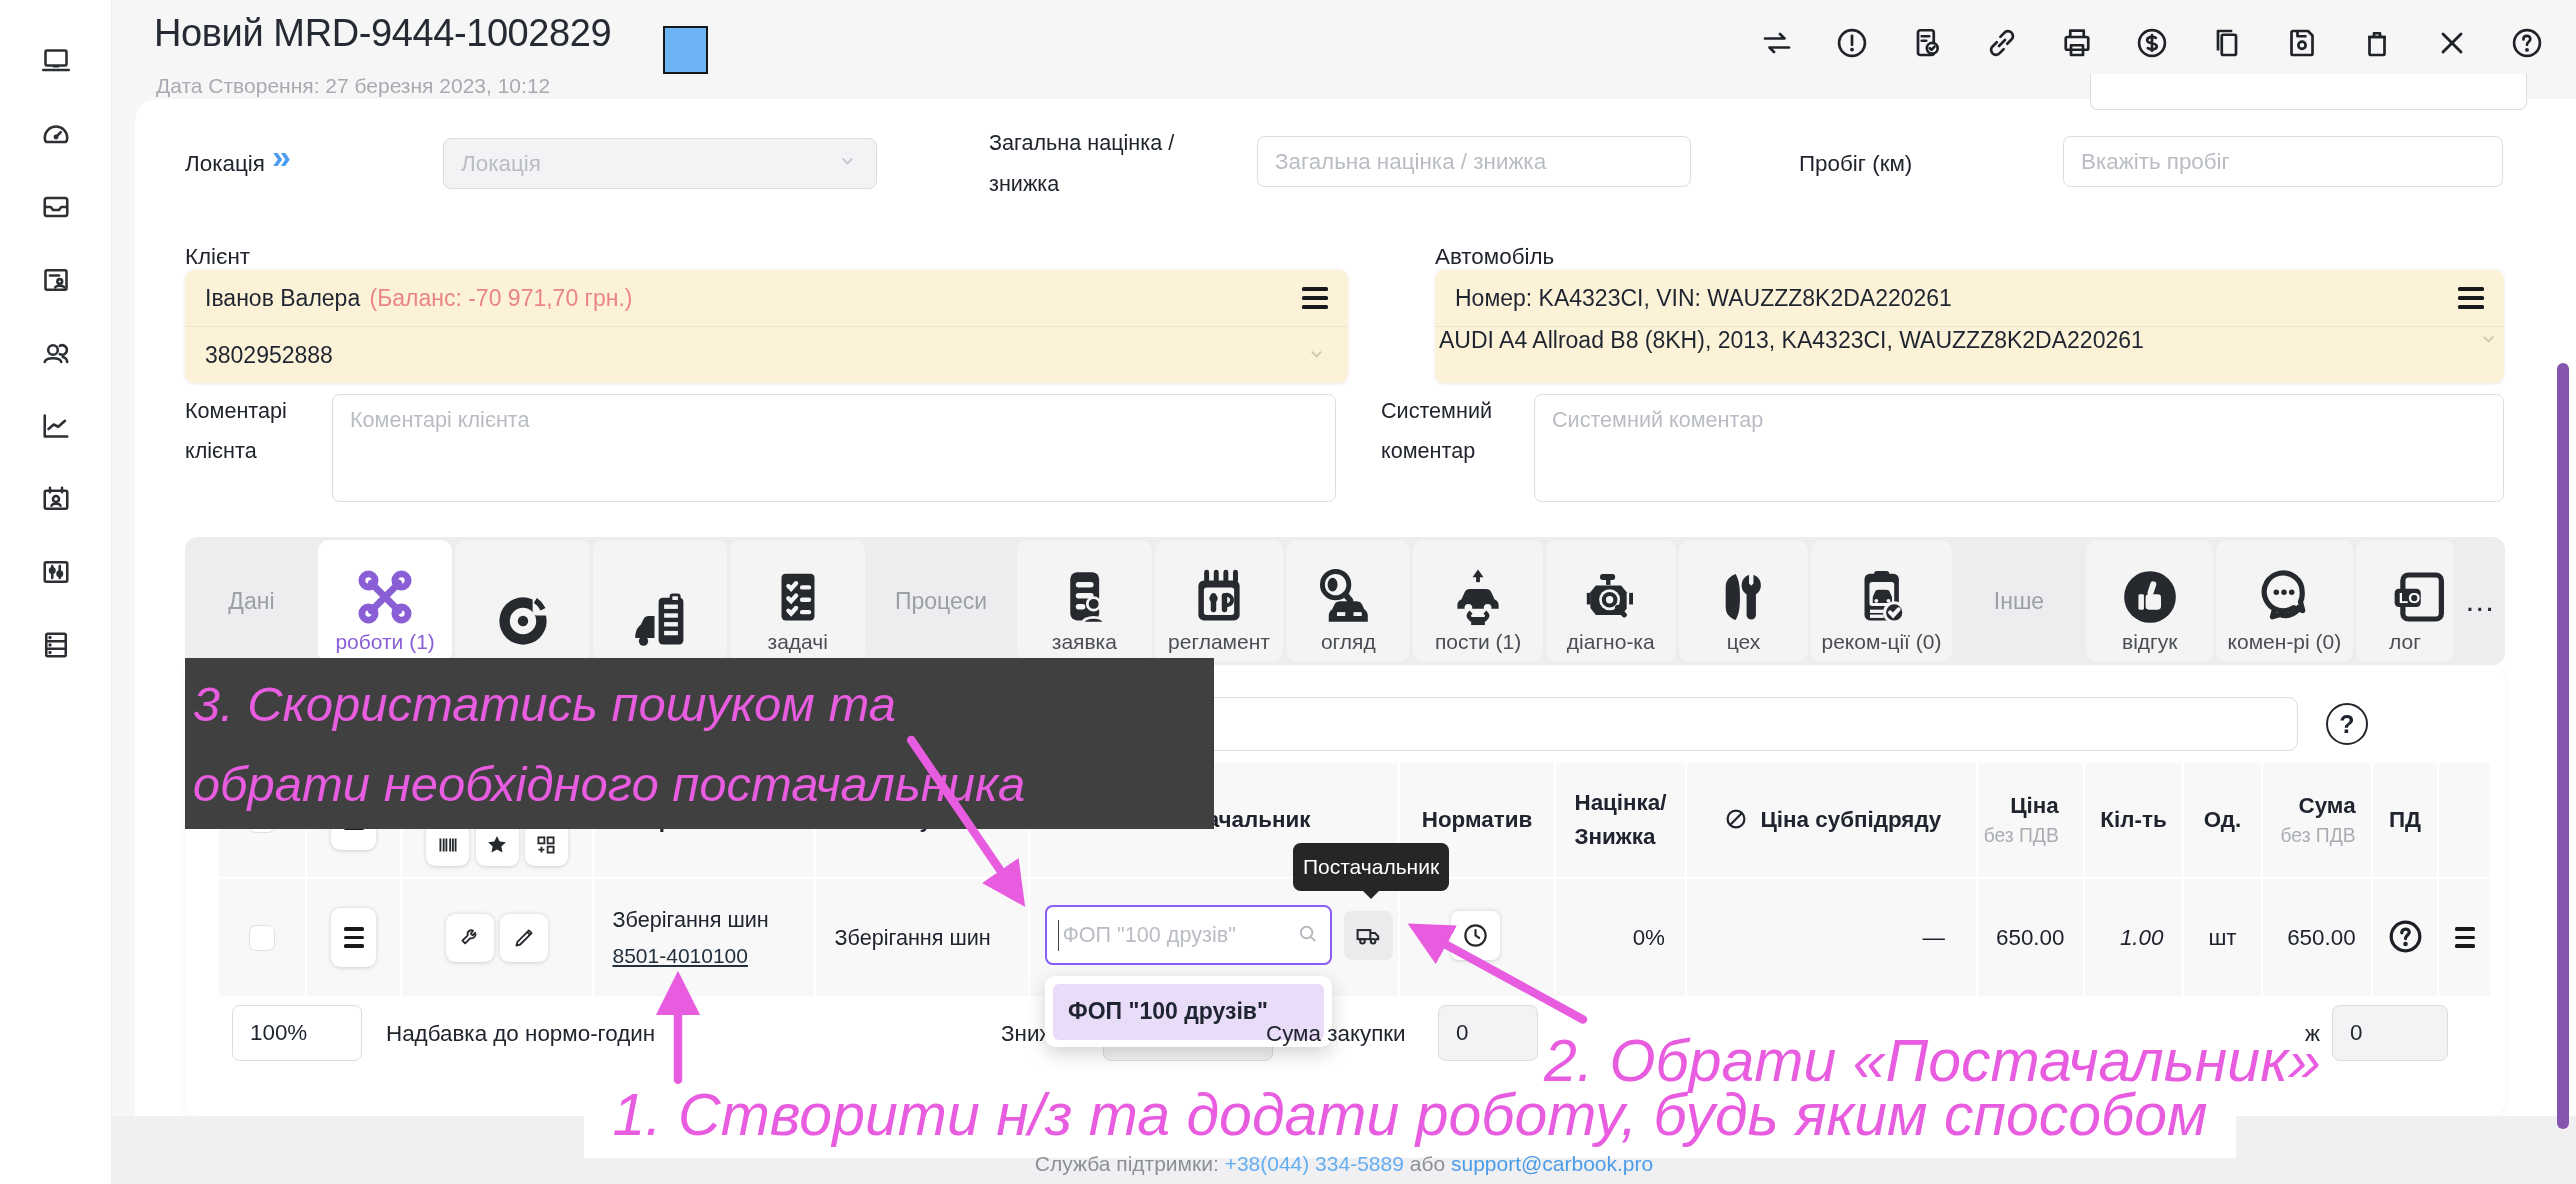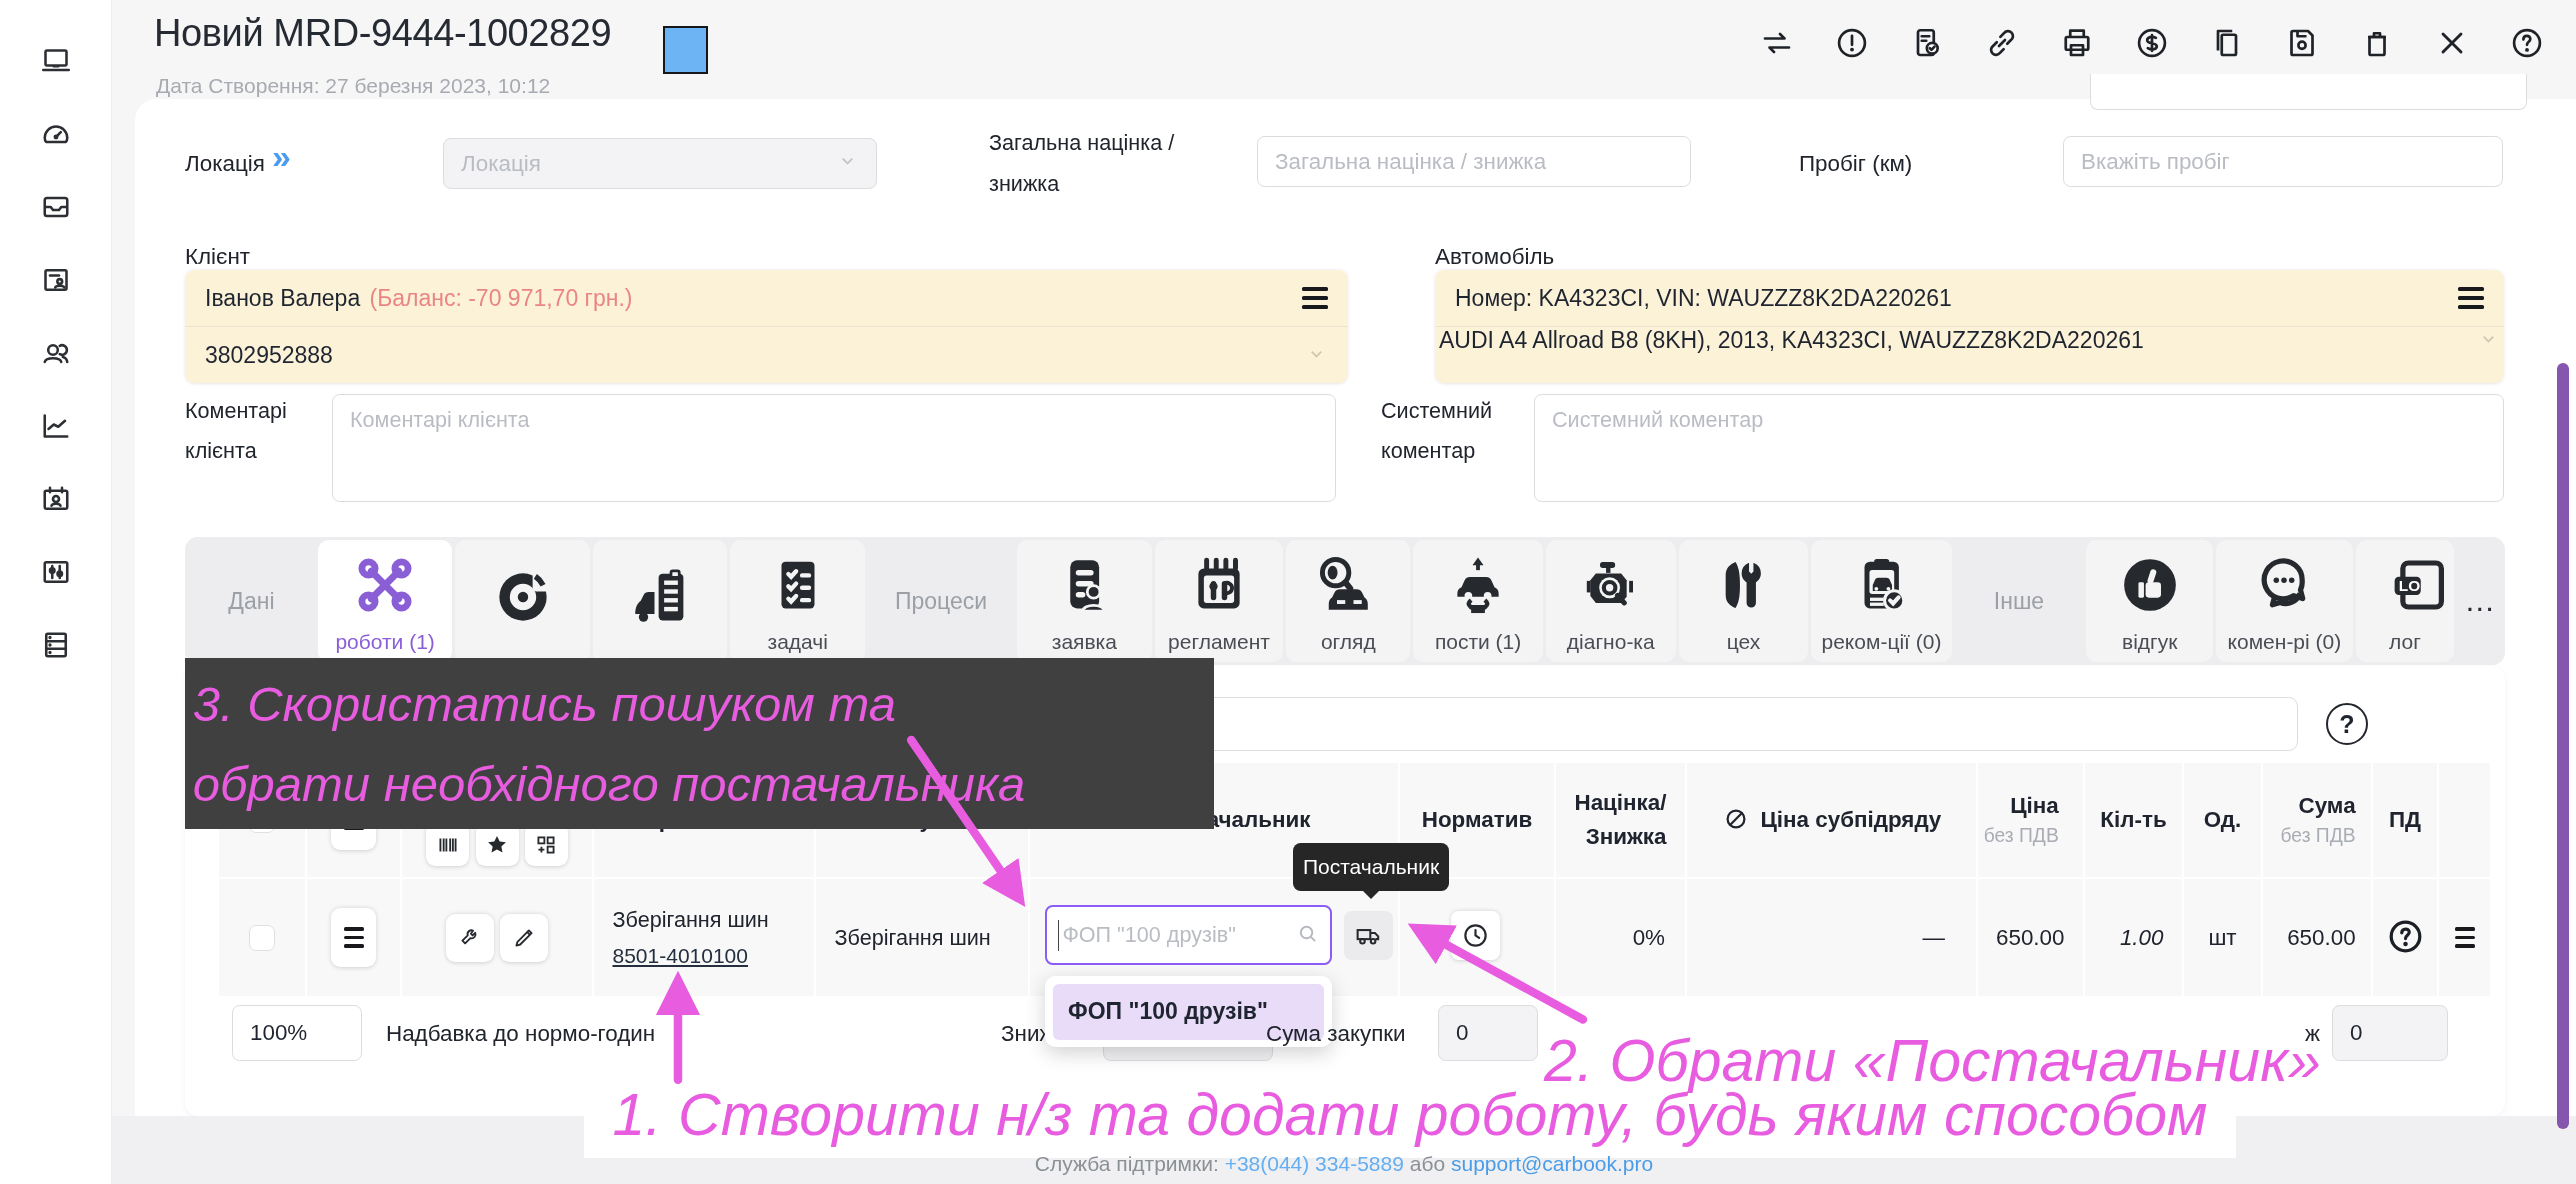--- a/index.html
+++ b/index.html
@@ -36,21 +36,21 @@
   #actions .act { width:36px; height:36px; display:flex; align-items:center; justify-content:center; cursor:pointer; }
   
   #tabstrip {
     position:absolute; left:185px; top:537px; width:2320px; height:128px;
     background:#ededef; border-radius:12.4px; display:flex; gap:3.1px; padding:3.1px; z-index:2;
   }
   .tile {
     height:122px; border-radius:10.8px; background:#f4f4f5; display:flex; flex-direction:column;
     align-items:center; justify-content:flex-end; padding-bottom:7.7px; overflow:hidden; cursor:pointer;
   }
-  .tile .ticon { flex:1; display:flex; align-items:center; justify-content:center; }
+  .tile .ticon { flex:1; display:flex; align-items:flex-end; justify-content:center; }
   .tile .tlabel { font-size:21px; color:#4a4e54; white-space:nowrap; }
   .tile.group { background:transparent; justify-content:center; padding-bottom:0; }
   .tile.group .tlabel { font-size:23px; color:#9ba0a6; }
   .tile.active { background:#fff; }
   .tile.active .tlabel { color:#8a5fd6; }
   
   #tbl { position:absolute; left:219px; top:763px; display:flex; z-index:3; border-radius:9.3px; }
   .tcol { }
   .tcol + .tcol { border-left:2.3px solid #fff; }
   .th { height:116px; background:#f8f8f9; border-bottom:2.3px solid #fff; display:flex; align-items:center; }
@@ -640,21 +640,21 @@
     <div class="td"></div>
   </div>
   <div class="tcol" style="width:156px;">
     <div class="th" style="justify-content:center;">
         <span class="htx">Норматив</span>
       </div>
     <div class="td"></div>
   </div>
   <div class="tcol" style="width:131px;">
     <div class="th" style="justify-content:center;">
-      <div style="text-align:right;">
+      <div style="text-align:left;">
         <div class="htx">Націнка/</div>
         <div class="htx" style="margin-top:7.7px;">Знижка</div>
       </div>
     </div>
     <div class="td" style="justify-content:flex-end;">
         <span class="val" style="padding-right:20px;">0%</span>
       </div>
   </div>
   <div class="tcol" style="width:291px;">
     <div class="th" style="justify-content:center; gap:10.8px;">

